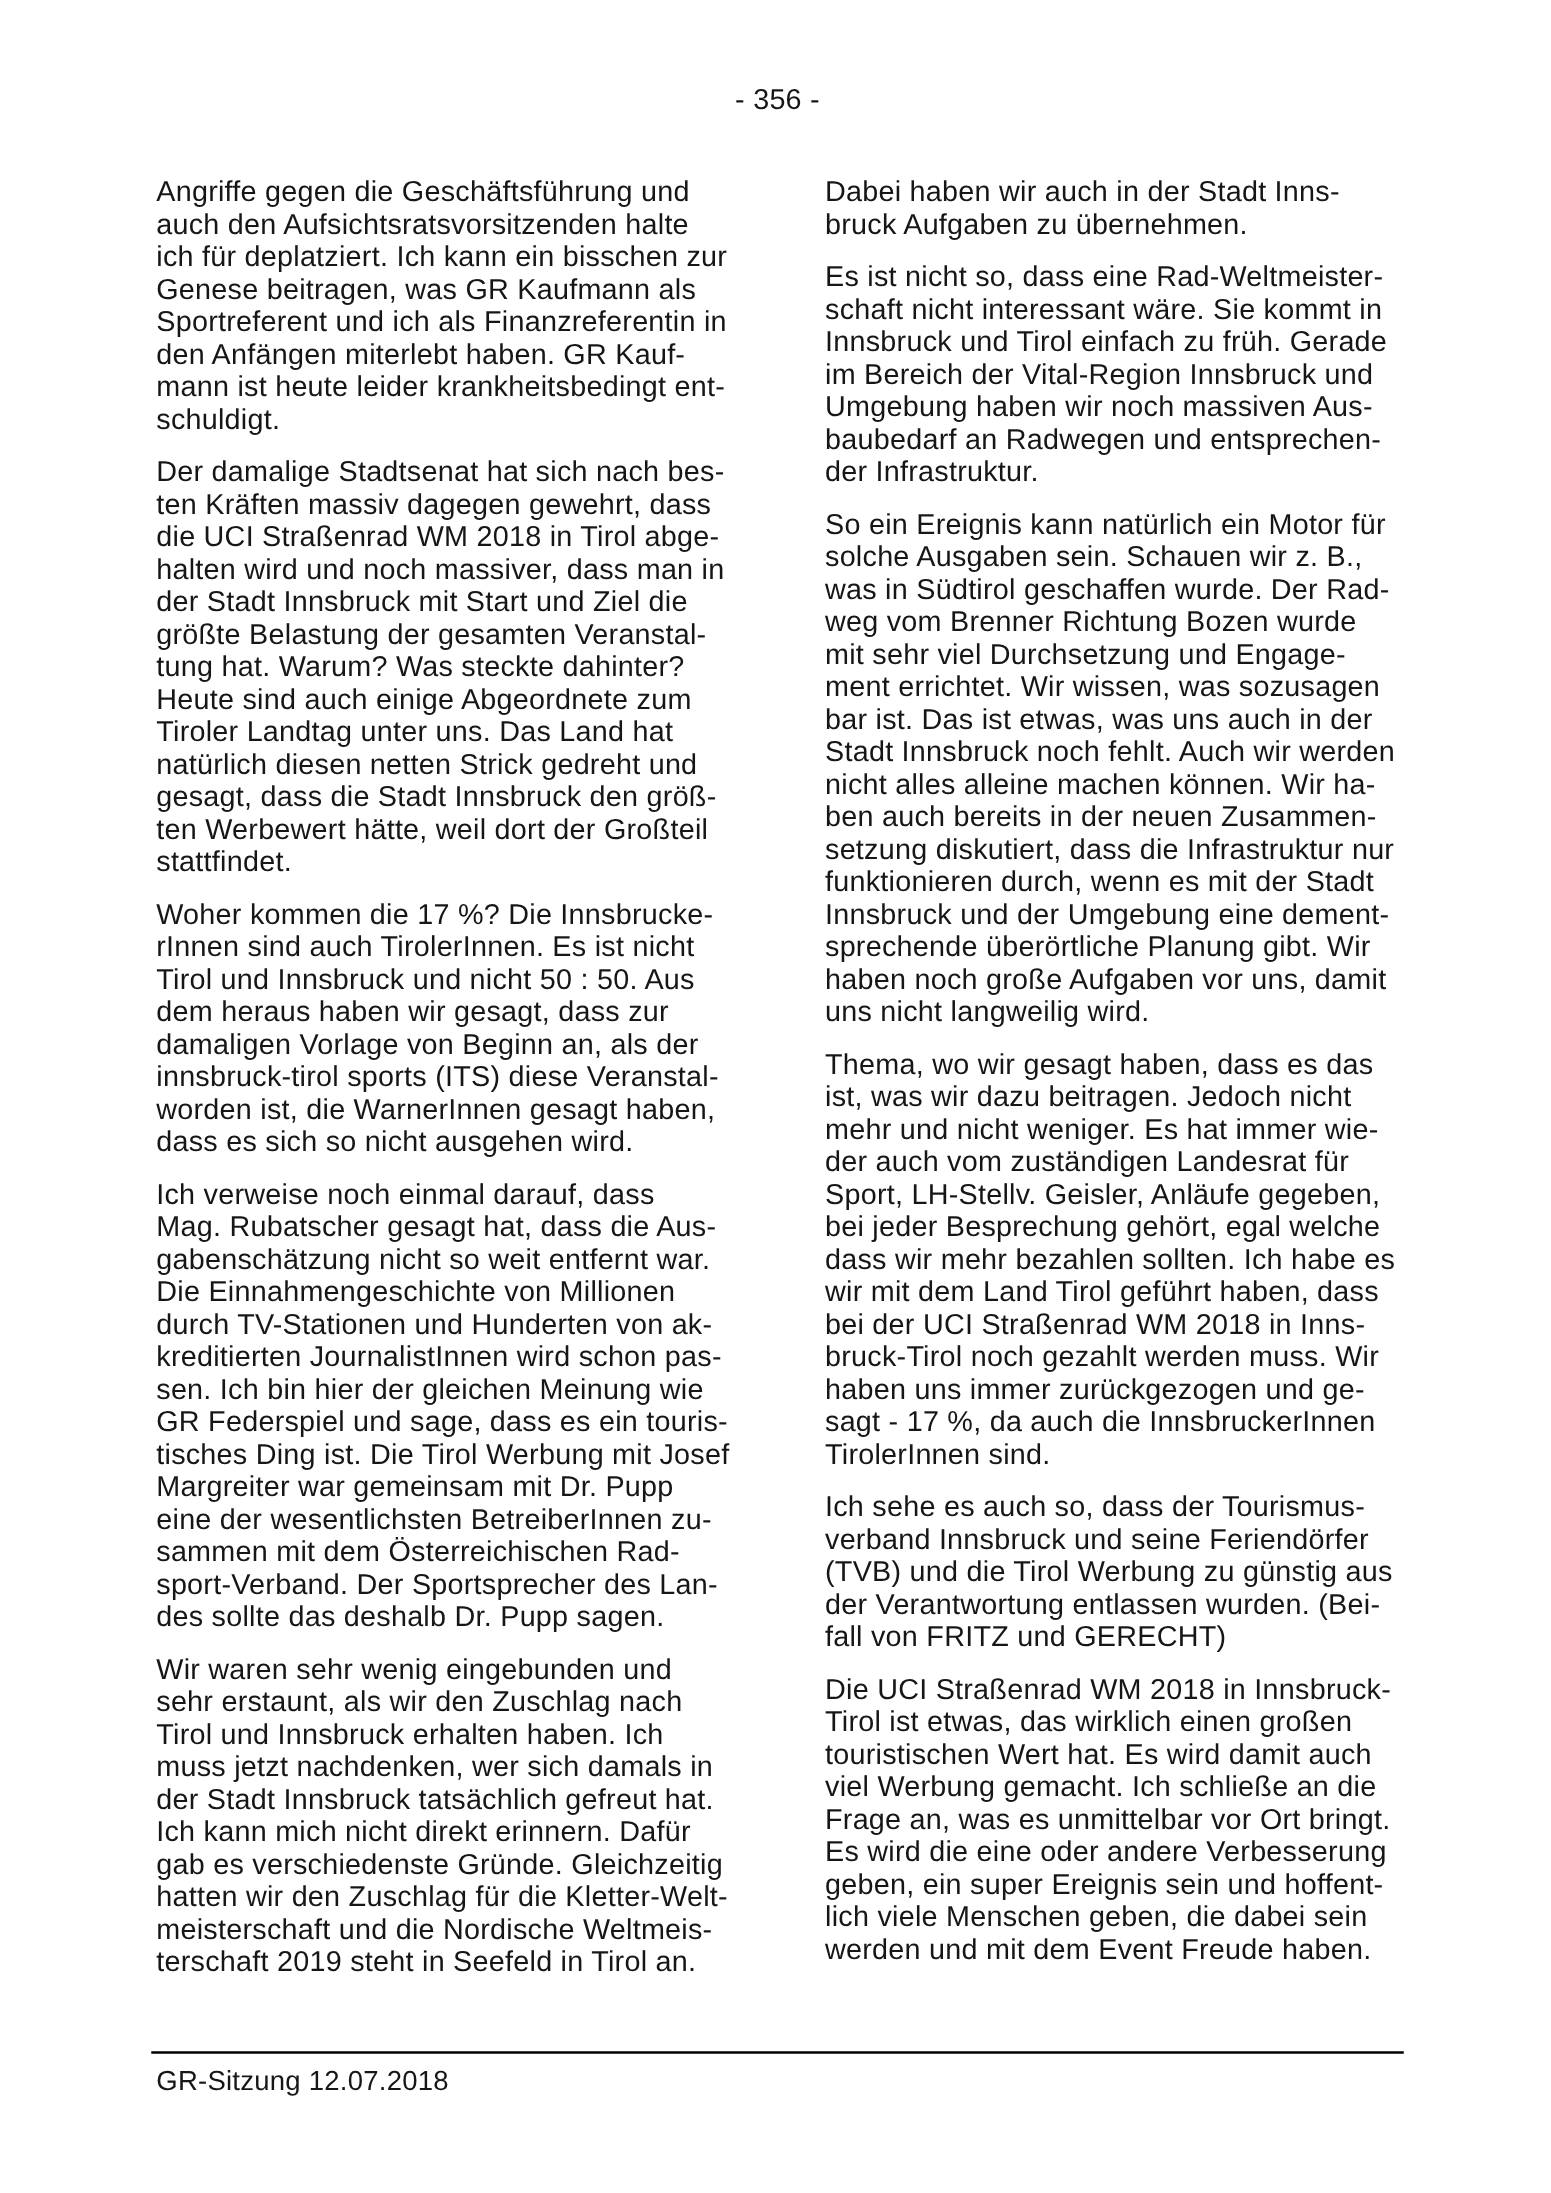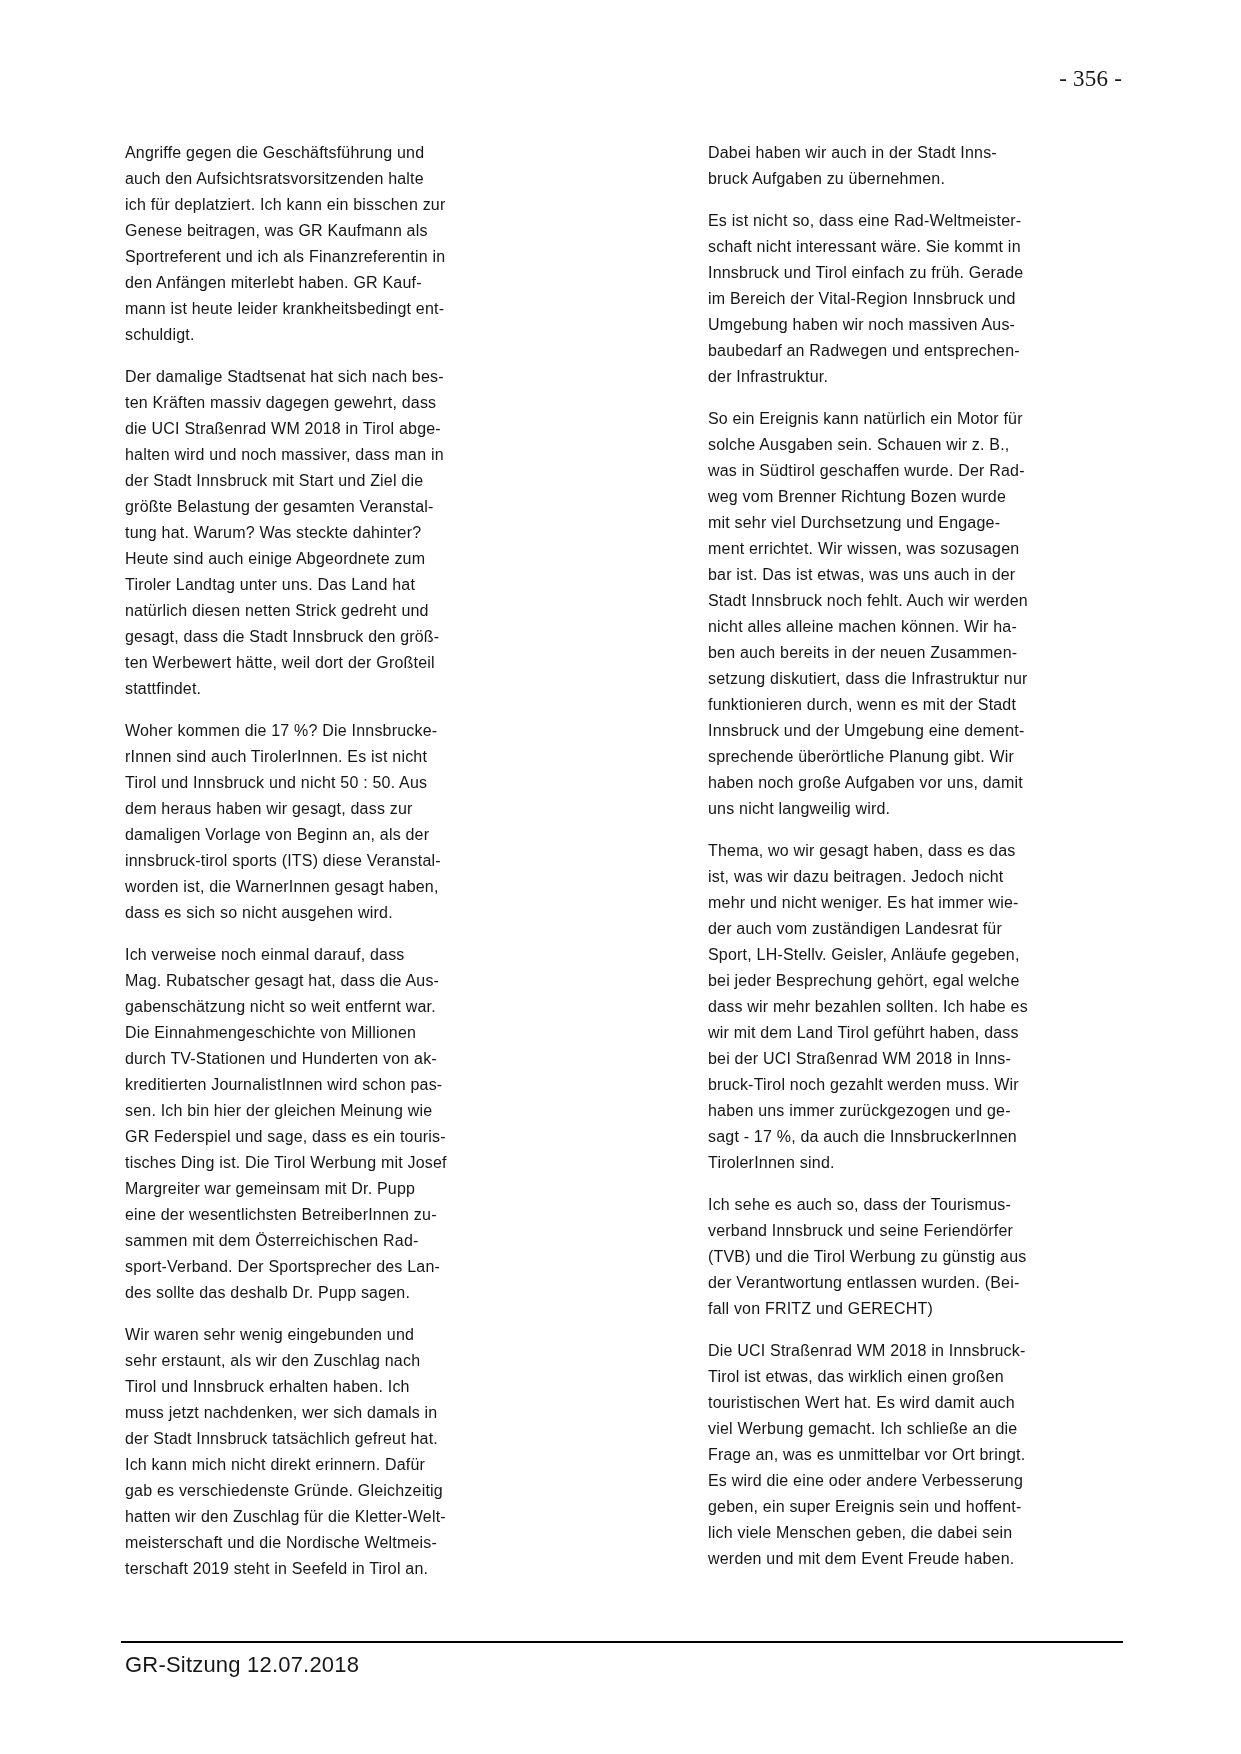--- a/index.html
+++ b/index.html
@@ -14,34 +14,33 @@
     background: #ffffff;
     font-family: "Liberation Sans", "DejaVu Sans", sans-serif;
     color: #161616;
     overflow: hidden;
   }
   .page-number {
     position: absolute;
     top: 66px;
     left: 122px;
     width: 1000px;
-    text-align: right;
+    text-align: center;
     font-size: 23px;
     letter-spacing: 0.2px;
-    font-family: Liberation Serif, serif;
   }
   .column {
     position: absolute;
     top: 140px;
-    font-size: 16px;
+    font-size: 23px;
     letter-spacing: 0.2px;
     line-height: 26px;
   }
   .column.left  { left: 125px; width: 478px; }
-  .column.right { left: 708px; width: 462px; }
+  .column.right { left: 660px; width: 462px; }
   .para { margin: 0 0 16px 0; }
   .para:last-child { margin-bottom: 0; }
   .tline { white-space: nowrap; }
   .footer-rule {
     position: absolute;
     top: 1641px;
     left: 121px;
     width: 1002px;
     height: 0;
     border-top: 2px solid #000000;

